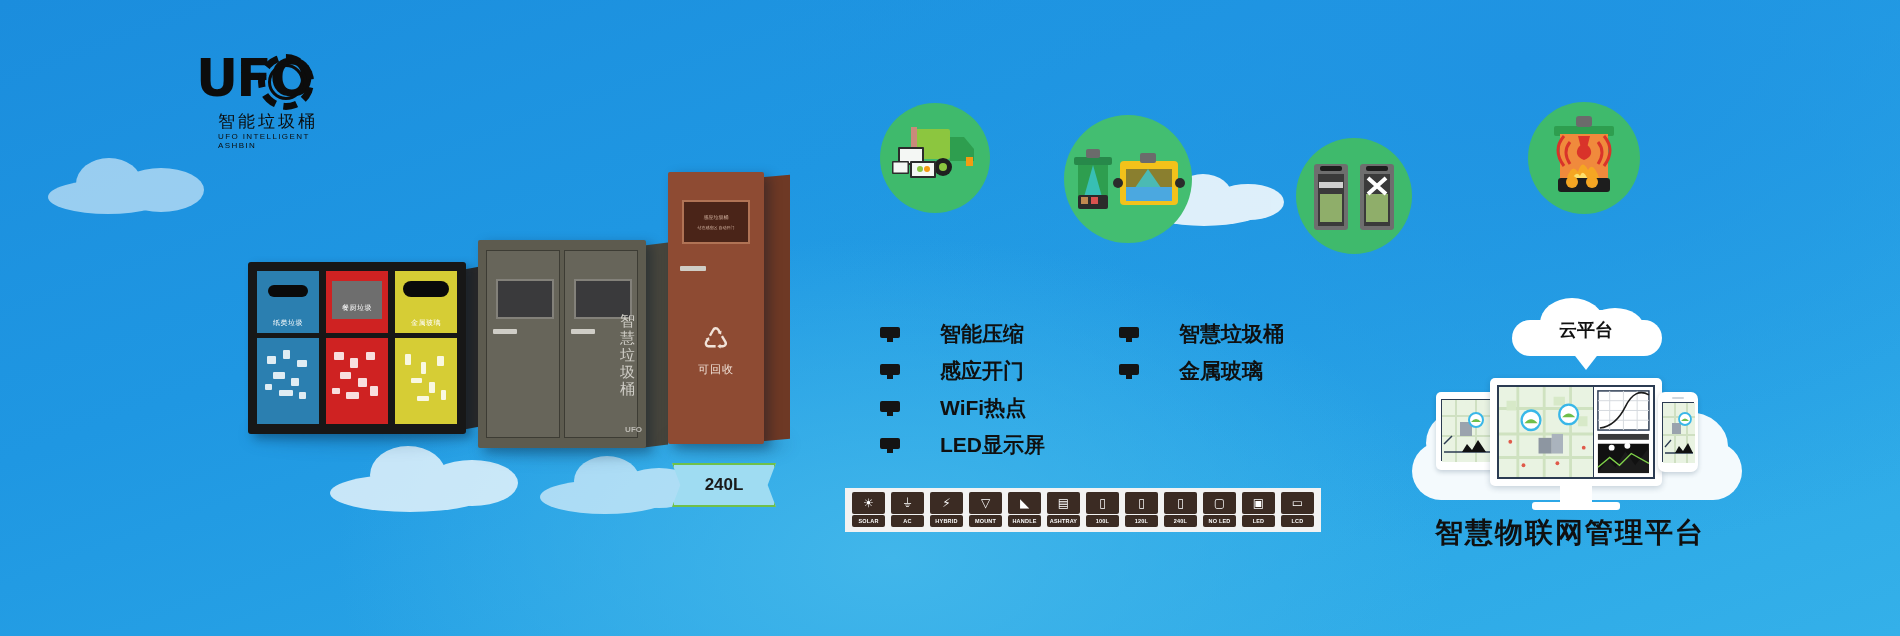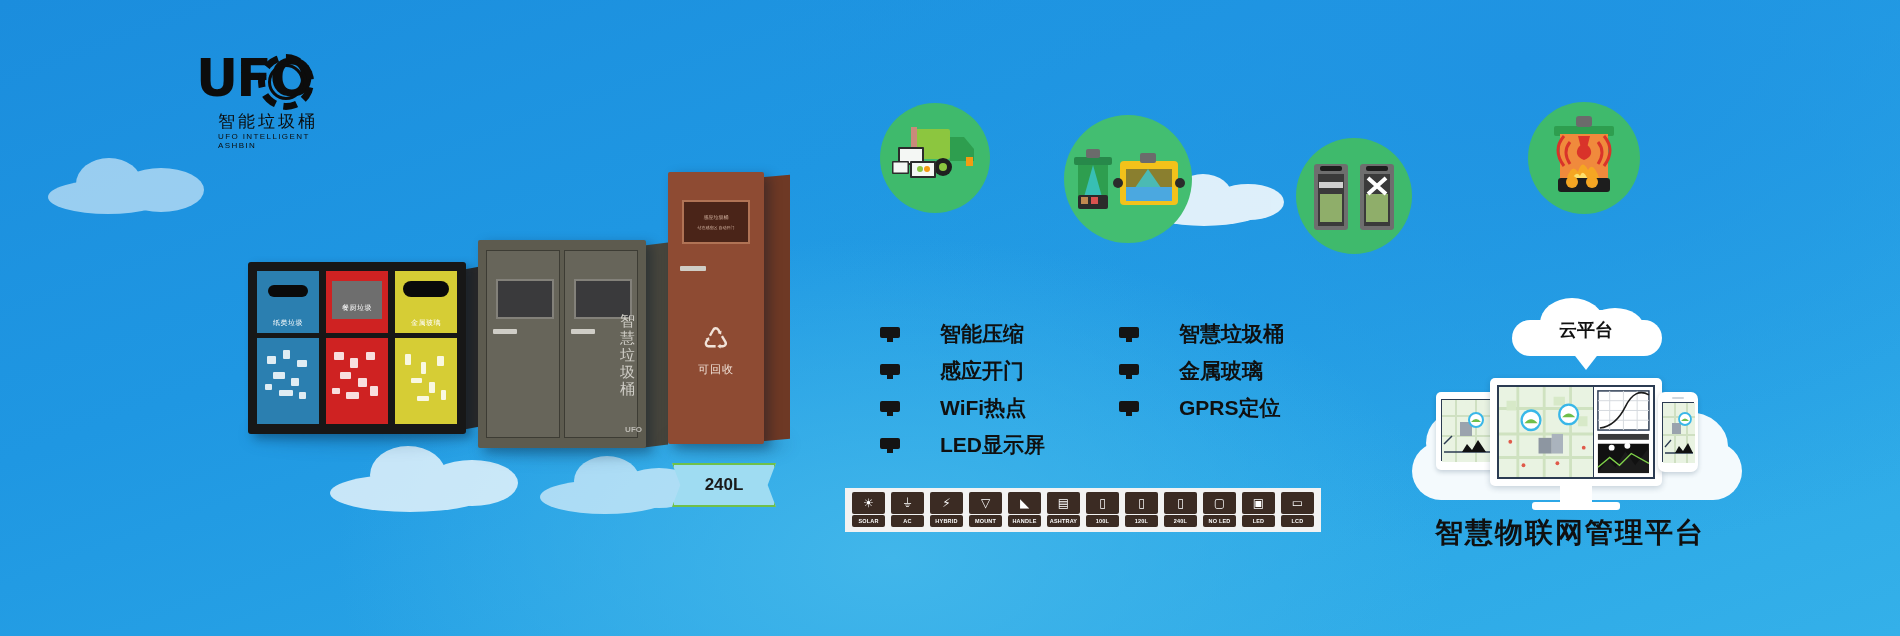--- a/index.html
+++ b/index.html
@@ -345,27 +345,20 @@
           </span>
           <span class="ftxt">智慧垃圾桶</span>
         </div>
       <div class="frow">
           <span class="fmon">
             <span class="sc"></span>
             <span class="st"></span>
           </span>
           <span class="ftxt">金属玻璃</span>
         </div>
-      <div class="frow">
-          <span class="fmon">
-            <span class="sc"></span>
-            <span class="st"></span>
-          </span>
-          <span class="ftxt">GPRS定位</span>
-        </div>
     </div>
   </div>
 
   <div class="strip">
     <div class="sicon">
         <span class="glyph">☀</span>
         <span class="cap">SOLAR</span>
       </div>
     <div class="sicon">
         <span class="glyph">⏚</span>

